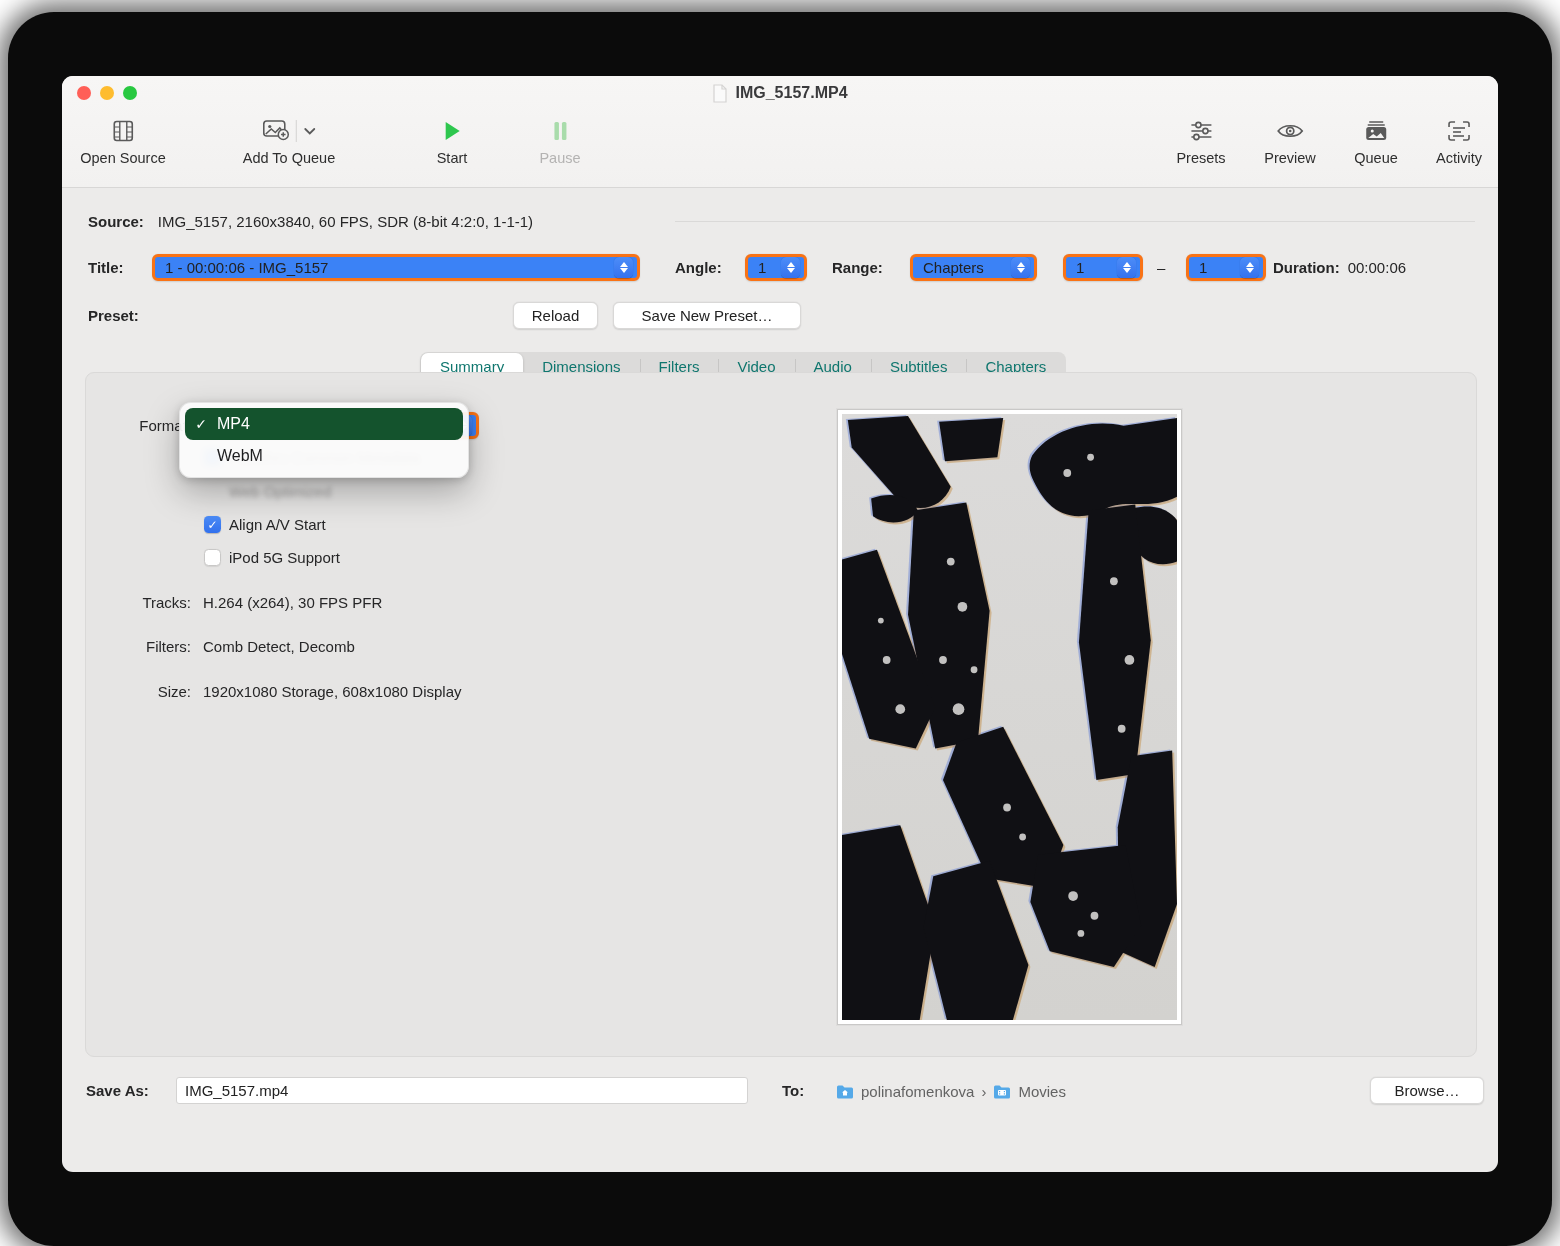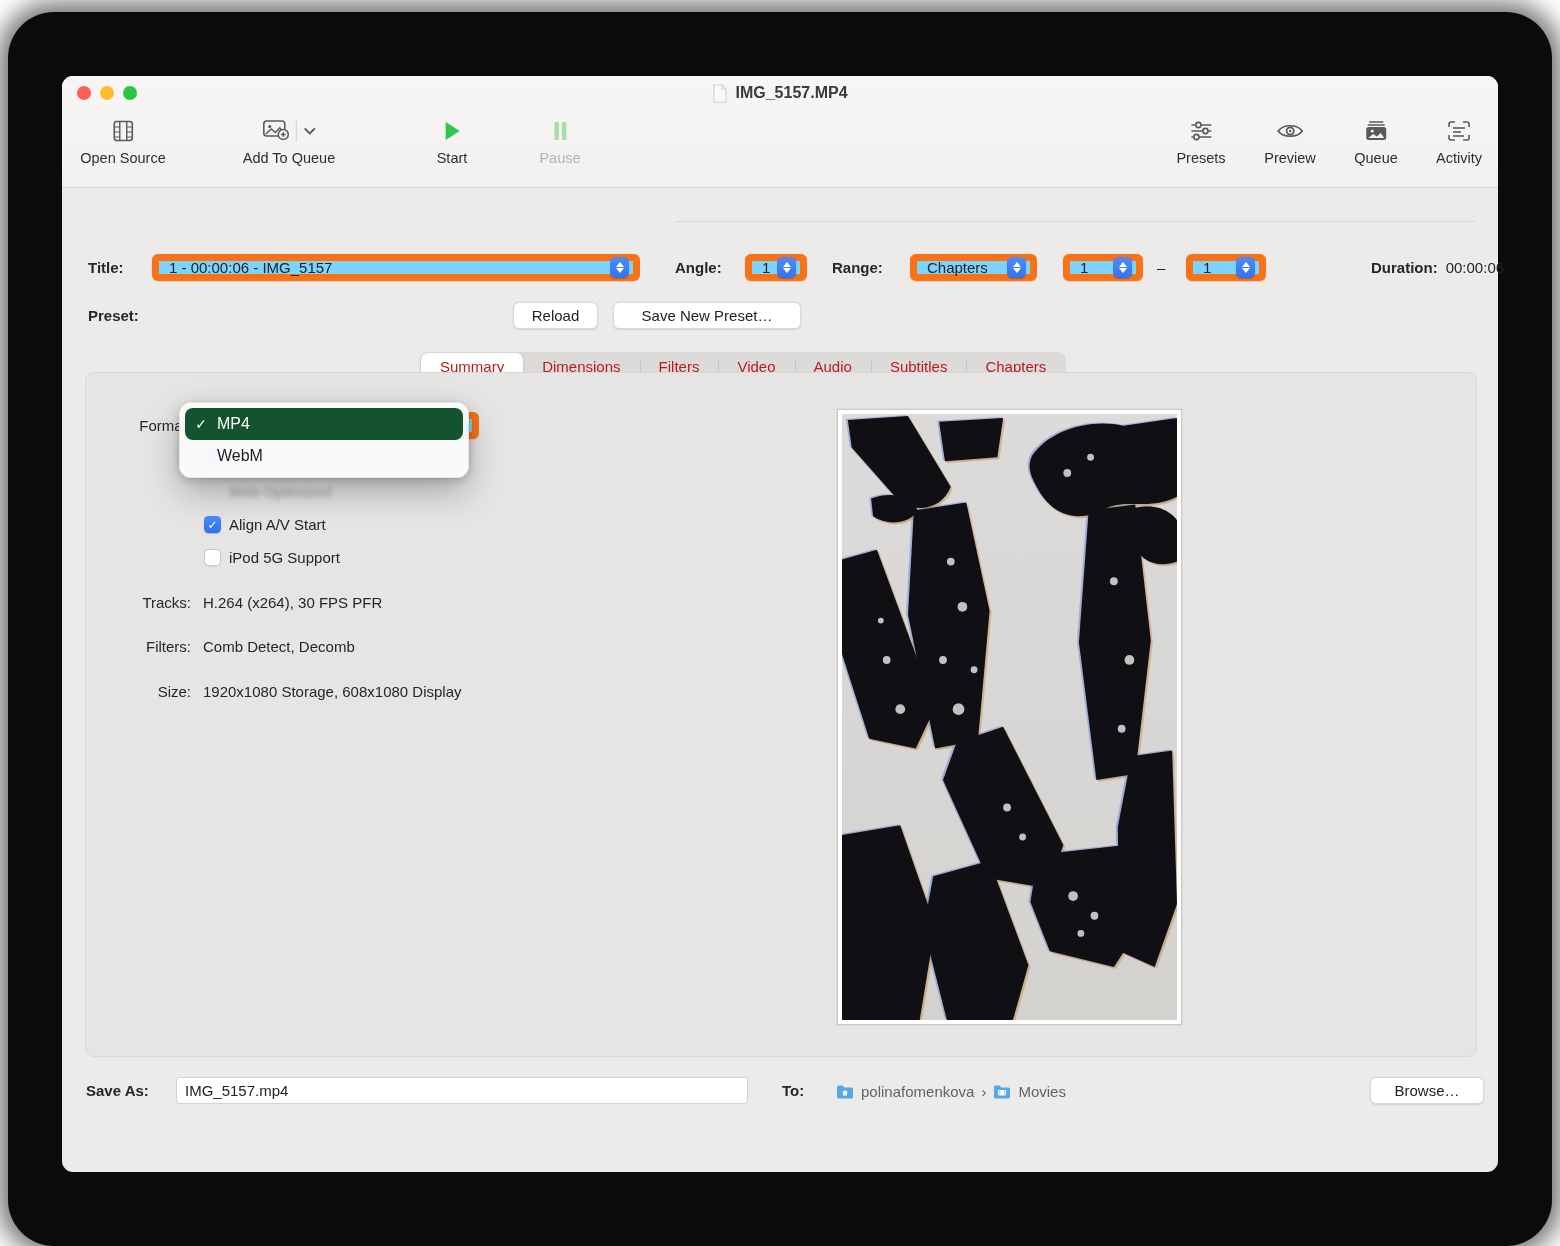--- a/index.html
+++ b/index.html
@@ -19,30 +19,30 @@
   .tb-label{font-size:14.5px;color:#2E2E2E;white-space:nowrap;}
   .tb-label.dim{color:#B4B3B2;}
   .tb-sep{width:1px;height:22px;background:#D3D2D1;}
   
   .row-label{font-weight:bold;font-size:15px;color:#262627;white-space:nowrap;}
   .row-value{font-size:15px;color:#262627;white-space:nowrap;}
   .abs{position:absolute;}
   .vcenter{display:flex;align-items:center;}
   .divline{height:1px;background:#DAD9D8;}
   
-  .mselect{background:#7dd3fc;border:7px solid #f97316;border-radius:6px;height:27px;display:flex;align-items:center;box-shadow:0 .5px 1.5px rgba(0,0,0,.12);padding-left:10px;padding-right:4px;font-size:15px;color:#222;}
+  .mselect{background:#3b82f6;border:3px solid #f97316;border-radius:6px;height:27px;display:flex;align-items:center;box-shadow:0 .5px 1.5px rgba(0,0,0,.12);padding-left:10px;padding-right:4px;font-size:15px;color:#222;}
   .mselect .grow{flex:1;}
   .stepper{width:19px;height:21px;border-radius:5.5px;background:linear-gradient(#4C8DF8,#3572EE);display:flex;flex-direction:column;align-items:center;justify-content:center;gap:1px;box-shadow:0 .5px 1px rgba(0,0,0,.25);}
   .chev-dn-btn{width:19px;height:21px;border-radius:5.5px;background:linear-gradient(#4C8DF8,#3572EE);display:flex;align-items:center;justify-content:center;box-shadow:0 .5px 1px rgba(0,0,0,.25);}
   .tri-up{width:0;height:0;border-left:4px solid transparent;border-right:4px solid transparent;border-bottom:5px solid #fff;}
   .tri-dn{width:0;height:0;border-left:4px solid transparent;border-right:4px solid transparent;border-top:5px solid #fff;}
   .push-btn{background:#FFFFFF;border:1px solid #D9D8D7;border-radius:6px;height:27px;display:flex;align-items:center;justify-content:center;font-size:15px;color:#222;box-shadow:0 .5px 1.5px rgba(0,0,0,.12);padding:8px 14px;white-space:nowrap;}
   
   .segbar{position:absolute;left:358px;top:276px;height:29px;background:#DCDBDA;border-radius:8px;display:flex;align-items:center;padding:1px;}
-  .seg{height:27px;display:flex;align-items:center;padding:0 19px;font-size:15px;color:#b91c1c;position:relative;border-radius:7px;white-space:nowrap;}
+  .seg{height:27px;display:flex;align-items:center;padding:0 19px;font-size:15px;color:#0f766e;position:relative;border-radius:7px;white-space:nowrap;}
   .seg.selected{background:#FFFFFF;box-shadow:0 1px 3px rgba(0,0,0,.18);font-weight:normal;}
   .seg:not(.selected):not(:first-child)::before{content:"";position:absolute;left:0;top:6px;bottom:6px;width:1px;background:#C7C6C5;}
   .seg.selected + .seg::before{display:none;}
   
   .groupbox{position:absolute;left:23px;top:296px;width:1392px;height:685px;background:#E6E5E4;border:1px solid #DAD9D8;border-radius:9px;}
   .blur-row{position:absolute;filter:blur(2.5px);color:#8F8F90;font-size:15px;white-space:nowrap;opacity:.85;}
   .blur-check{position:absolute;width:17px;height:17px;border-radius:4px;background:#6FA6F5;filter:blur(3px);opacity:.8;}
   .cbox{width:17px;height:17px;border-radius:4.5px;flex:none;}
   .cbox.on{background:linear-gradient(#4C8DF8,#3170ED);display:flex;align-items:center;justify-content:center;color:#fff;font-size:12px;font-weight:bold;box-shadow:0 .5px 1px rgba(0,0,0,.2);}
   .cbox.off{background:#FFFFFF;border:1px solid #C9C8C7;box-shadow:0 .5px 1px rgba(0,0,0,.08);}
@@ -192,20 +192,24 @@
               <path d="M16 20 h4 a2 2 0 0 0 2 -2 v-3" fill="none" stroke="#5A5A5A" stroke-width="1.6"></path>
               <line x1="6" y1="8" x2="18" y2="8" stroke="#5A5A5A" stroke-width="1.6"></line>
               <line x1="6" y1="12" x2="14" y2="12" stroke="#5A5A5A" stroke-width="1.6"></line>
               <line x1="6" y1="16" x2="17" y2="16" stroke="#5A5A5A" stroke-width="1.6"></line>
             </svg>
         </span>
         <span class="tb-label">Activity</span>
       </div>
     </div>
 
+    <div class="abs vcenter" style="left:26px;top:131px;height:28px;gap:14px;">
+      <span class="row-label">Source:</span>
+      <span class="row-value">IMG_5157, 2160x3840, 60 FPS, SDR (8-bit 4:2:0, 1-1-1)</span>
+    </div>
     <div class="divline abs" style="left:613px;right:23px;top:145px;"></div>
 
     <div class="abs row-label vcenter" style="left:26px;top:178px;height:27px;">Title:</div>
     <div class="mselect abs" style="left:90px;top:178px;width:488px;">
       <span class="grow">1 - 00:00:06 - IMG_5157</span>
       <span class="stepper">
           <span class="tri-up"></span>
           <span class="tri-dn"></span>
         </span>
     </div>
@@ -233,21 +237,21 @@
         </span>
     </div>
     <div class="abs row-value vcenter" style="left:1095px;top:178px;height:27px;">–</div>
     <div class="mselect abs" style="left:1124px;top:178px;width:80px;">
       <span class="grow">1</span>
       <span class="stepper">
           <span class="tri-up"></span>
           <span class="tri-dn"></span>
         </span>
     </div>
-    <div class="abs vcenter" style="left:1309px;top:178px;height:27px;gap:8px;">
+    <div class="abs vcenter" style="left:1211px;top:178px;height:27px;gap:8px;">
       <span class="row-label">Duration:</span>
       <span class="row-value">00:00:06</span>
     </div>
 
     <div class="abs row-label vcenter" style="left:26px;top:226px;height:27px;">Preset:</div>
     <div class="push-btn abs" style="left:451px;top:226px;width:85px;">Reload</div>
     <div class="push-btn abs" style="left:551px;top:226px;width:188px;">Save New Preset…</div>
 
     <div class="segbar">
       <div class="seg selected">Summary</div>

